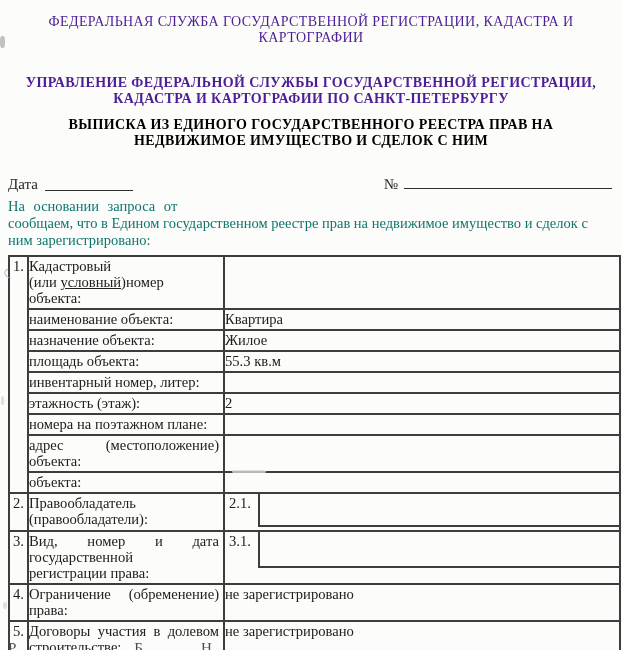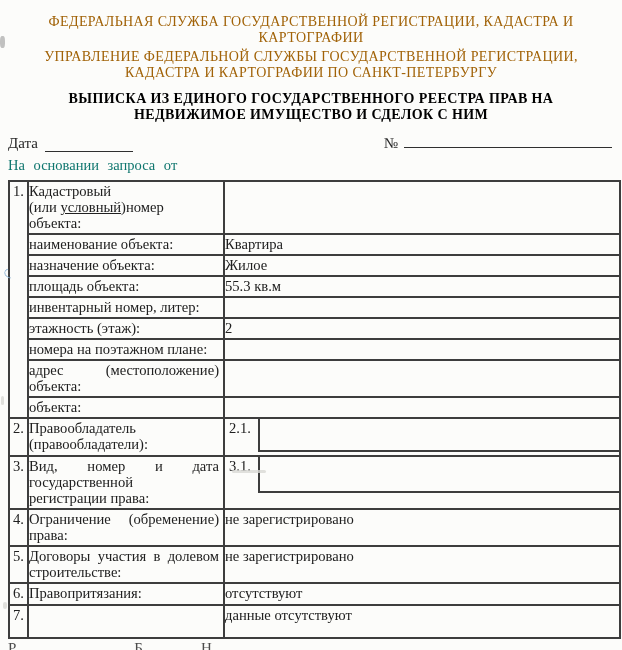--- a/index.html
+++ b/index.html
@@ -14,28 +14,28 @@
     padding: 14px 8px 0 8px;
     overflow: hidden;
   }
   .hdr {
     text-align: center;
     font-size: 14px;
     line-height: 16px;
     letter-spacing: 0.4px;
     margin: 0 auto;
     max-width: 570px;
-    color: #a16207;
-  }
-  .hdr.dept { margin-top: 3px; max-width: 588px; }
+    color: #4c1d95;
+  }
+  .hdr.dept { margin-top: 29px; max-width: 588px; font-weight: bold; }
   .hdr.doc-title { margin-top: 10px; font-weight: bold; max-width: 524px; color: #000000; }
   .date-row {
-    margin-top: 11px;
+    margin-top: 26px;
     display: flex;
-    align-items: flex-end;
+    align-items: center;
     font-size: 15px;
     height: 18px;
   }
   .blank-line {
     display: inline-block;
     border-bottom: 1.6px solid #2f2f2f;
     height: 13px;
   }
   .date-line { width: 88px; margin-left: 7px; }
   .num-wrap { margin-left: auto; display: flex; align-items: baseline; }
@@ -132,20 +132,21 @@
     <span>Дата</span>
     <span class="blank-line date-line"></span>
     <span class="num-wrap">
       <span class="num-label">№</span>
       <span class="blank-line num-line"></span>
     </span>
   </div>
 
   <div class="intro">
     <div class="l1">На основании запроса от</div>
+    <div class="l2">сообщаем, что в Едином государственном реестре прав на недвижимое имущество и сделок с ним зарегистрировано:</div>
   </div>
 
   <table class="doc-table">
     <colgroup>
         <col class="c-num">
         <col class="c-label">
         <col class="c-value">
       </colgroup>
 
     <tbody>

